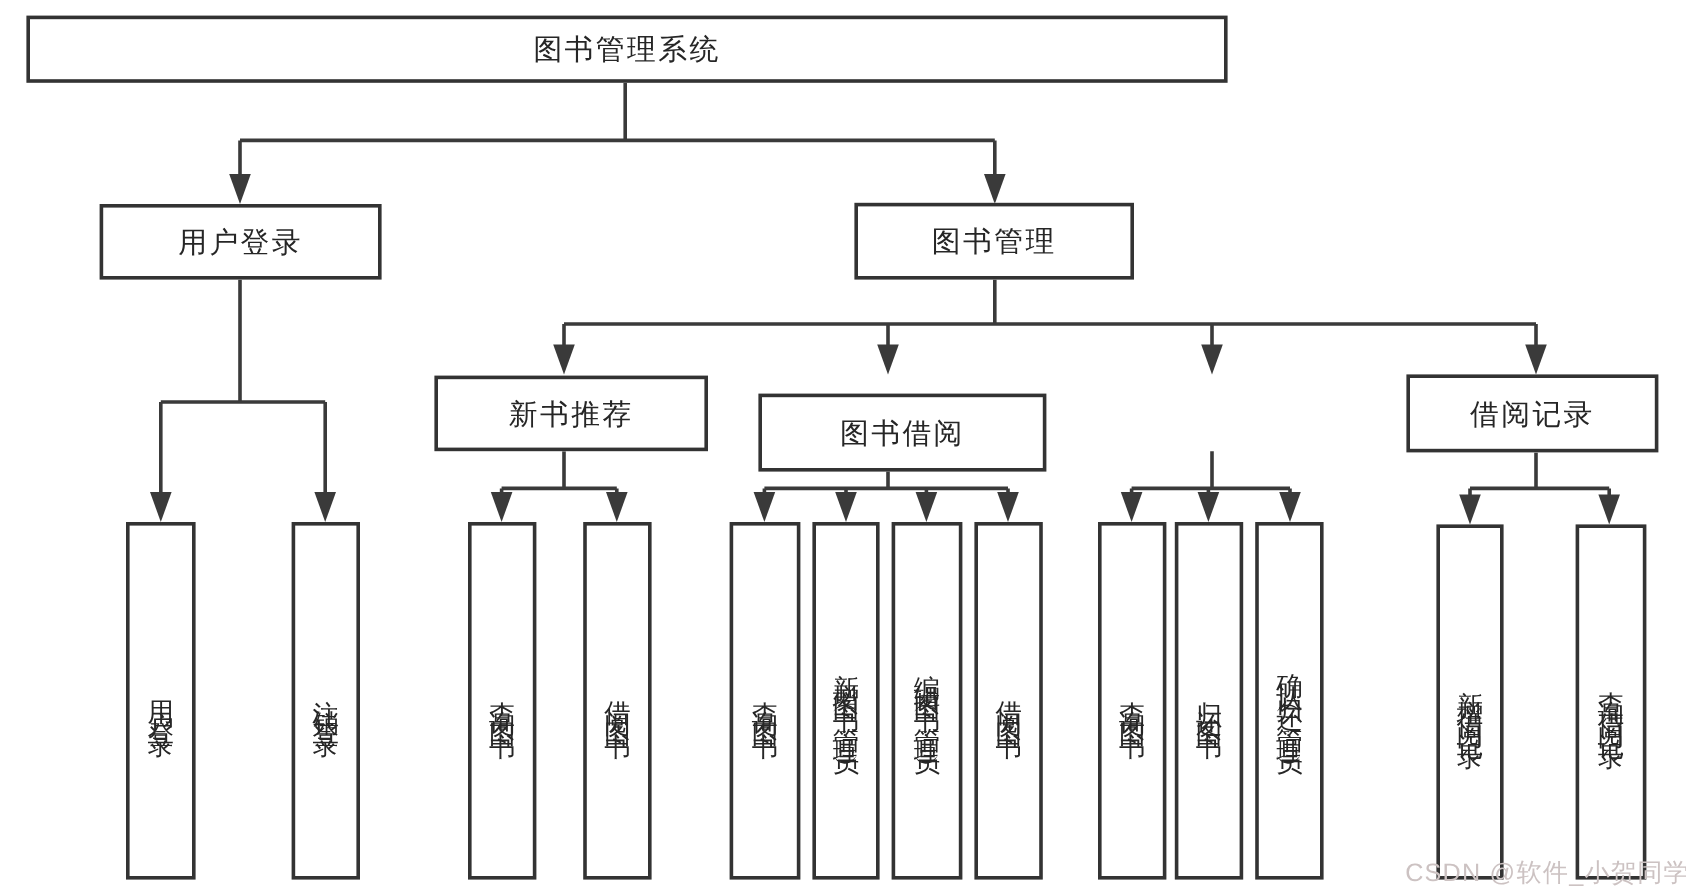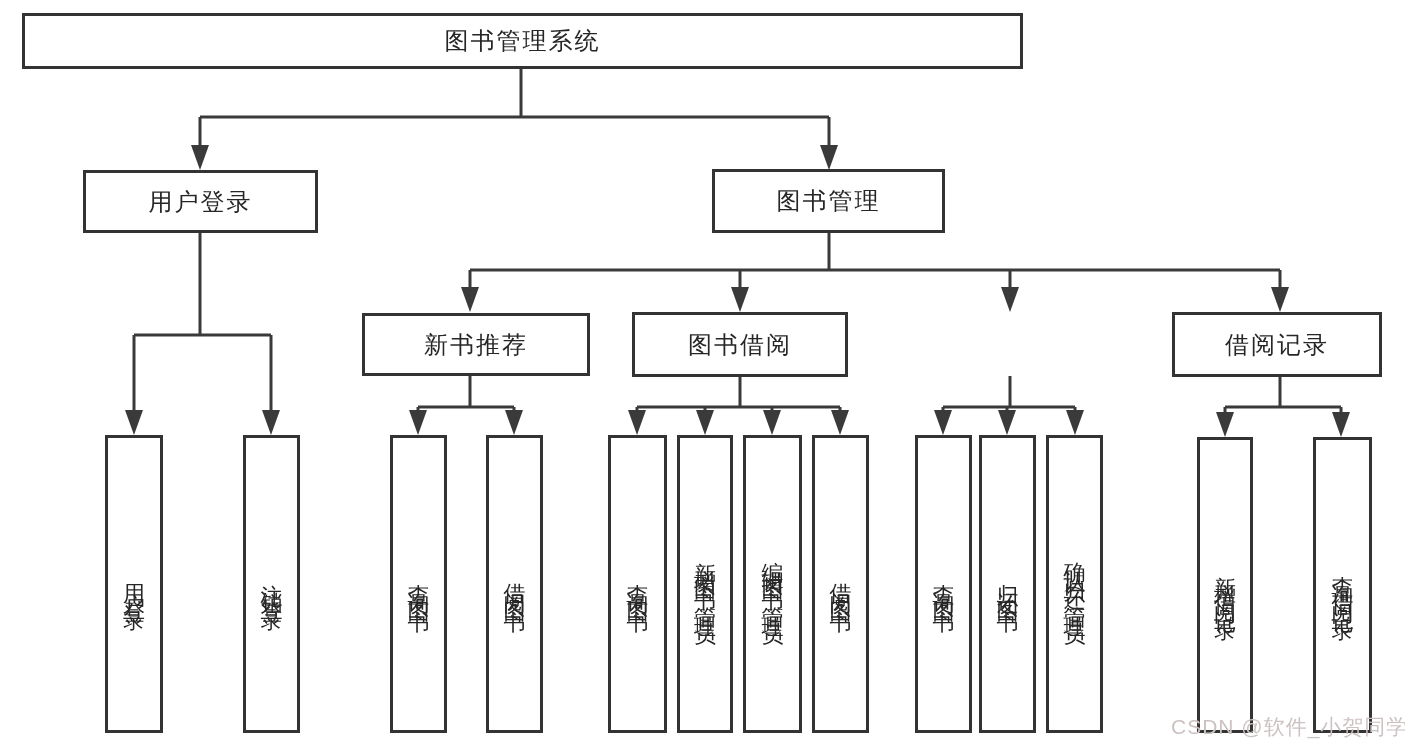--- a/index.html
+++ b/index.html
@@ -100,21 +100,21 @@
     <polygon points="1216,412 1234,412 1225,437"></polygon>
     <polygon points="1332,412 1350,412 1341,437"></polygon>
   </svg>
 
   <div class="box h-box" style="left:22px; top:13px; width:1001px; height:56px;">图书管理系统</div>
 
   <div class="box h-box" style="left:83px; top:170px; width:235px; height:63px;">用户登录</div>
   <div class="box h-box" style="left:712px; top:169px; width:233px; height:64px;">图书管理</div>
 
   <div class="box h-box" style="left:362px; top:313px; width:228px; height:63px;">新书推荐</div>
-  <div class="box h-box" style="left:632px; top:312px; width:216px; height:65px;">图书借阅</div>
+  <div class="box h-box" style="left:632px; top:328px; width:240px; height:65px;">图书借阅</div>
   <div class="box h-box" style="left:1172px; top:312px; width:210px; height:65px;">借阅记录</div>
 
   <div class="box leaf" style="left:105px; top:435px; width:58px; height:298px;">
     <span class="vtext">用户登录</span>
   </div>
   <div class="box leaf" style="left:243px; top:435px; width:57px; height:298px;">
     <span class="vtext">注销登录</span>
   </div>
 
   <div class="box leaf" style="left:390px; top:435px; width:57px; height:298px;">

